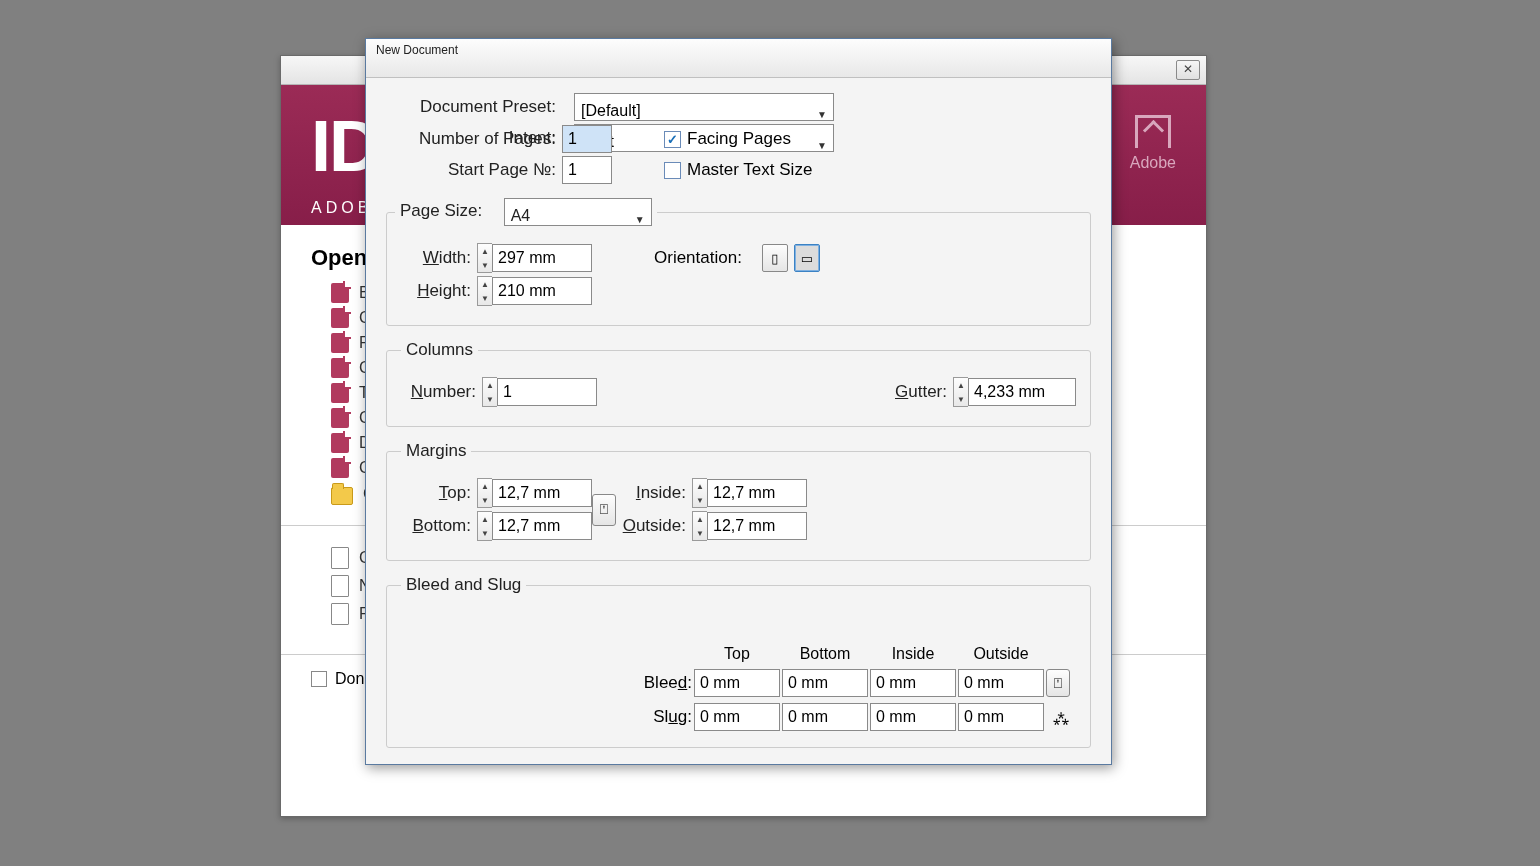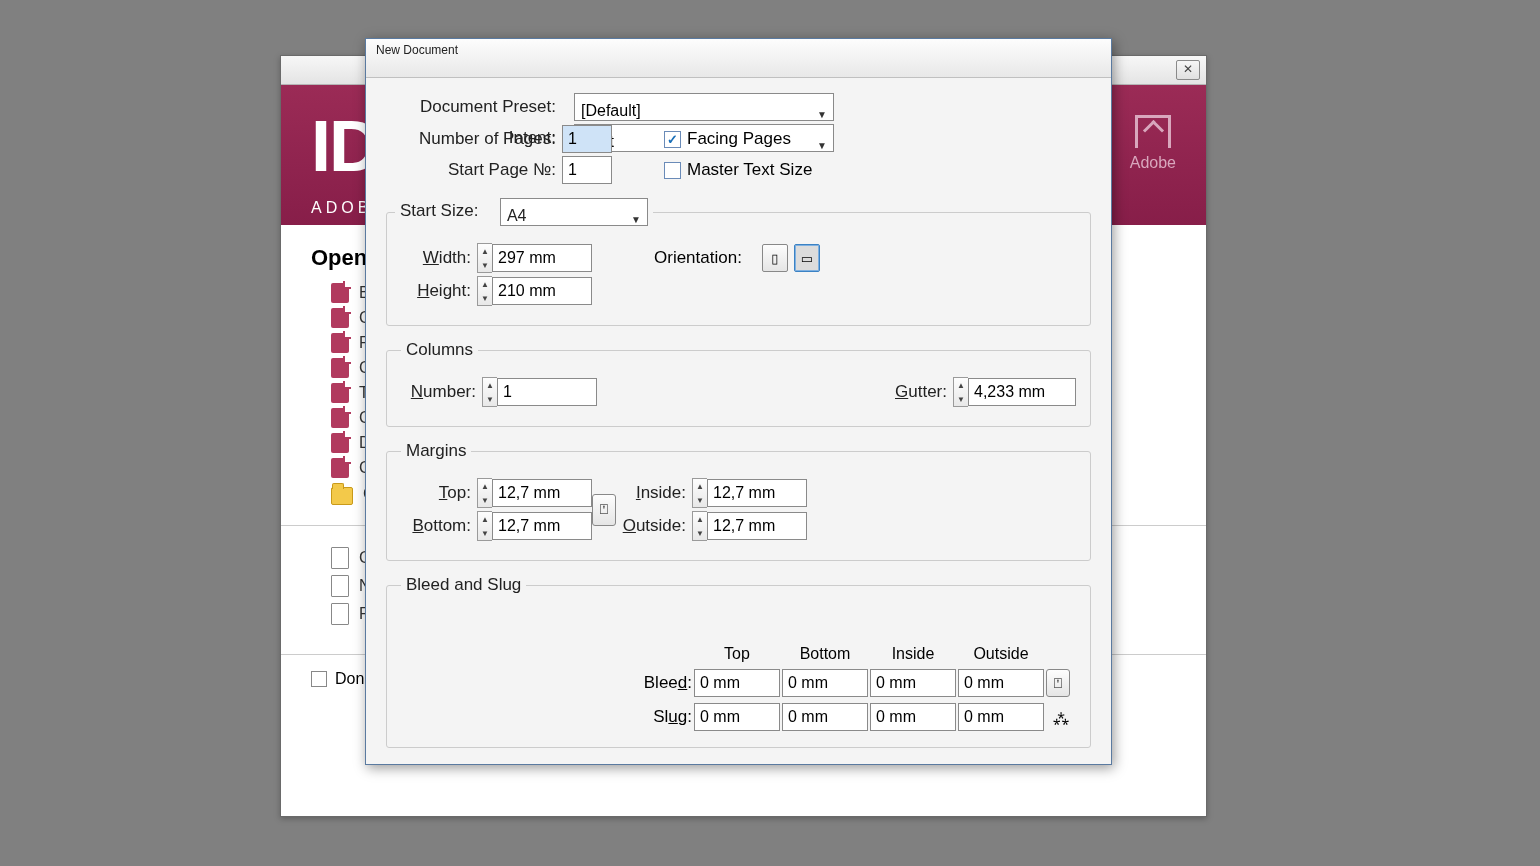--- a/index.html
+++ b/index.html
@@ -159,21 +159,21 @@
           <span class="lbl" style="width:170px">Start Page №:</span>
           <input class="tinput" style="width: 50px;" value="1">
           <span style="width:40px"></span>
           <span class="chkbox"></span>
           <span>Master Text Size</span>
         </div>
       </div>
 
       <fieldset>
         <legend style="margin-left:-6px;background:#f4f4f4;">
-          <span>Start Size:</span>
+          <span>Page Size:</span>
           &nbsp;<span class="combo" style="width:148px;display:inline-flex;vertical-align:middle">
               <span>A4</span>
               <span class="arr">▼</span>
             </span>
         </legend>
         <div class="row">
           <span class="lbl" style="width:70px"><span style="text-decoration:underline">W</span>idth:</span>
           <div class="spin">
               <div class="arrows">
                 <span>▲</span>

